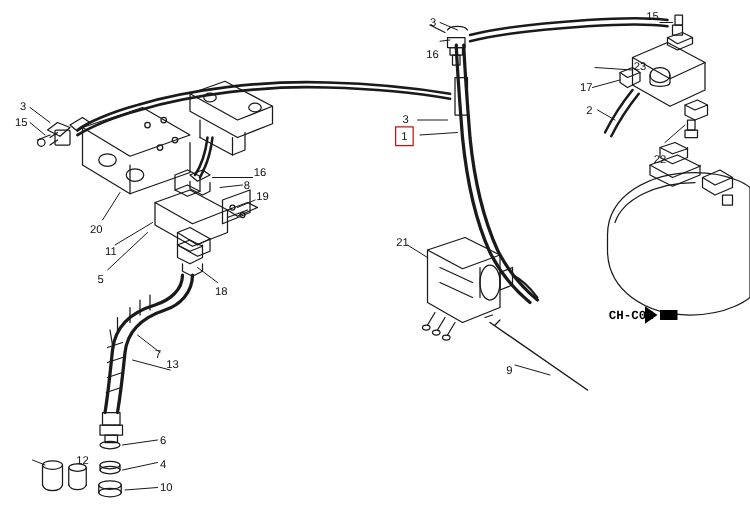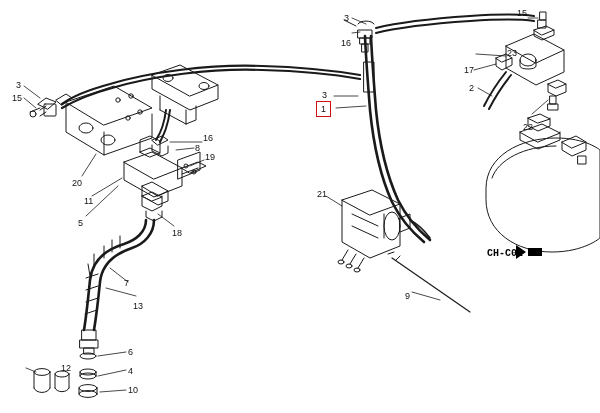--- a/index.html
+++ b/index.html
@@ -269,21 +269,21 @@
   <div class="label" style="left:16px;  top:80px;">3</div>
   <div class="label" style="left:12px;  top:93px;">15</div>
   <div class="label" style="left:72px;  top:178px;">20</div>
   <div class="label" style="left:84px;  top:196px;">11</div>
   <div class="label" style="left:78px;  top:218px;">5</div>
   <div class="label" style="left:195px; top:143px;">8</div>
   <div class="label" style="left:203px; top:133px;">16</div>
   <div class="label" style="left:205px; top:152px;">19</div>
   <div class="label" style="left:172px; top:228px;">18</div>
   <div class="label" style="left:124px; top:278px;">7</div>
-  <div class="label" style="left:133px; top:301px;">13</div>
+  <div class="label" style="left:133px; top:286px;">13</div>
   <div class="label" style="left:128px; top:347px;">6</div>
   <div class="label" style="left:128px; top:366px;">4</div>
   <div class="label" style="left:128px; top:385px;">10</div>
   <div class="label" style="left:18px;  top:363px;margin-left:43px;">12</div>
   <div class="label" style="left:344px; top:13px;">3</div>
   <div class="label" style="left:341px; top:38px;text-align:center;">16</div>
   <div class="label" style="left:322px; top:90px;">3</div>
   <div class="label-boxed" style="left:316px; top:101px;">1</div>
   <div class="label" style="left:317px; top:189px;">21</div>
   <div class="label" style="left:405px; top:291px;">9</div>

